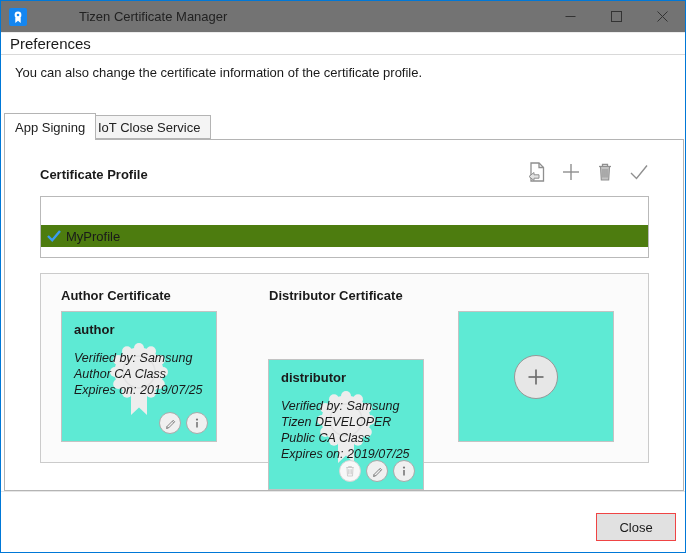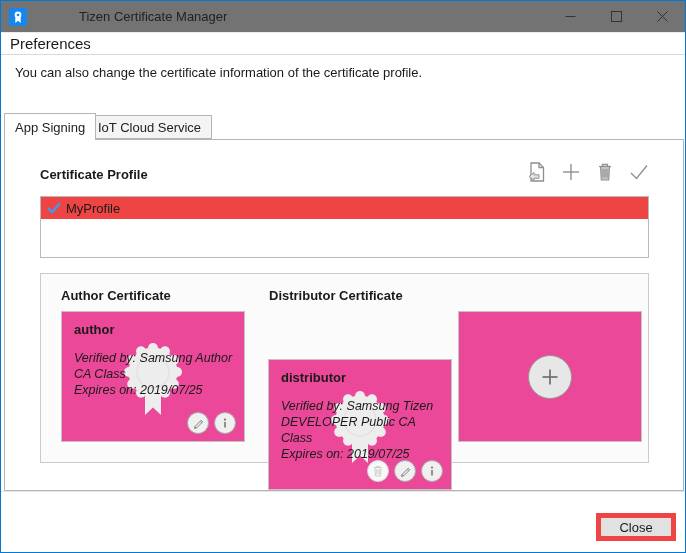--- a/index.html
+++ b/index.html
@@ -37,51 +37,51 @@
   .panel{position:absolute; left:3px; top:138px; width:680px; height:352px;
          box-sizing:border-box; border:1px solid #b4b4b4; background:#fff; z-index:1;}
   .section-title{position:absolute; left:35px; top:27px; font-size:13px; font-weight:bold;}
   .toolbar{position:absolute; top:19px; right:31px; display:flex; gap:8px;}
   .tool-btn{width:26px; height:26px; display:flex; align-items:center; justify-content:center;
             background:transparent; border:none; padding:0;}
 
   .listbox{position:absolute; left:35px; top:56px; width:609px; height:62px;
            box-sizing:border-box; border:1px solid #b9b9b9; background:#fff; overflow:hidden;}
   .list-row{height:22px; display:flex; align-items:center; padding-left:5px;}
-  .list-row.selected{background:#ef4444;}
+  .list-row.selected{background:#4d7c0f;margin-top:28px;}
   .list-row .row-label{margin-left:4px; font-size:13px; color:#1a1a1a;}
 
   .groupbox{position:absolute; left:35px; top:133px; width:609px; height:190px;
             box-sizing:border-box; border:1px solid #cbcbcb; background:#fbfbfb;}
   .cert-heading{position:absolute; top:14px; font-size:13px; font-weight:bold;}
   .heading-author{left:20px;}
   .heading-distributor{left:228px;}
 
-  .card{position:absolute; top:37px; width:184px; height:131px; box-sizing:border-box;
-        background:#ec4899; border:1px solid #c3c3c3;}
+  .card{position:absolute; top:37px; width:156px; height:131px; box-sizing:border-box;
+        background:#5eead4; border:1px solid #c3c3c3;}
   .card-author{left:20px;}
   .card-distributor{left:227px;margin-top:48px;}
   .card-add{left:417px;}
   .card-title{position:absolute; top:10px; left:12px; font-size:13px; font-weight:bold; z-index:1;}
   .card-body{position:absolute; top:38px; left:12px; right:8px; font-size:12.5px;
              line-height:16px; color:#1a1a1a; z-index:1;font-style:italic;}
   .watermark{position:absolute; left:50%; top:30px; transform:translateX(-50%); z-index:0;}
   .card-actions{position:absolute; right:8px; bottom:7px; display:flex; gap:5px; z-index:2;}
   .circle-btn{width:22px; height:22px; border-radius:50%; border:1px solid #a9a9a9;
               background:#f0f0f0; display:flex; align-items:center; justify-content:center; padding:0;}
   .circle-btn.faded{border-color:#d5d5d5; background:#f8f8f8;}
   .add-cert-button{position:absolute; left:50%; top:50%; transform:translate(-50%,-50%);
                    width:44px; height:44px; border-radius:50%; background:#e7e7e7;
                    border:1px solid #979797; display:flex; align-items:center; justify-content:center; padding:0;}
 
   
   .footer{position:absolute; left:0; right:0; top:490px; bottom:0; background:#fff;
           border-top:1px solid #e6e6e6;}
   .close-btn{position:absolute; right:9px; top:21px; width:80px; height:28px;
-             background:#e1e1e1; border:5px solid #ef4444; font-size:13px; color:#1a1a1a;
+             background:#e1e1e1; border:1px solid #ef4444; font-size:13px; color:#1a1a1a;
              font-family:"Liberation Sans", sans-serif;}
 </style>
 </head>
 <body>
 
 <div class="window">
 
   <div class="titlebar">
     <svg class="app-icon" viewBox="0 0 18 18">
       <rect x="0" y="0" width="18" height="18" rx="2" fill="#1486f0"></rect>
@@ -112,21 +112,21 @@
 
   <div class="menubar">
     <span class="menu-item">Preferences</span>
   </div>
 
   <div class="description">
     <div>You can also change the certificate information of the certificate profile.</div>
   </div>
 
   <div class="tab tab-active">App Signing</div>
-  <div class="tab tab-inactive">IoT Cloud Service</div>
+  <div class="tab tab-inactive">IoT Close Service</div>
 
   <div class="panel">
 
     <span class="section-title">Certificate Profile</span>
 
     <div class="toolbar">
       <button class="tool-btn">
         <svg width="22" height="22" viewBox="0 0 22 22">
           <path d="M5,2 h8 l4.5,4.5 V20 H5 Z" fill="none" stroke="#8f8f8f" stroke-width="1.3"></path>
           <path d="M13,2 v4.5 h4.5" fill="none" stroke="#8f8f8f" stroke-width="1.3"></path>

